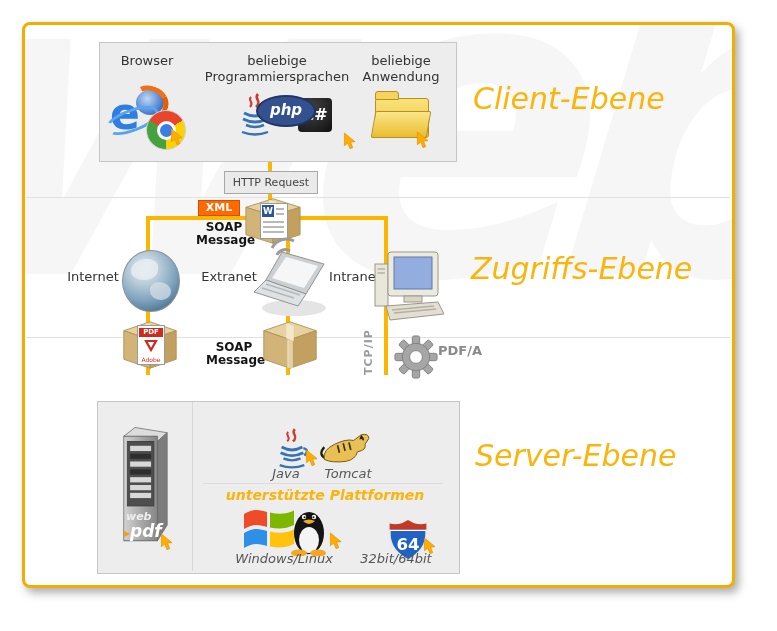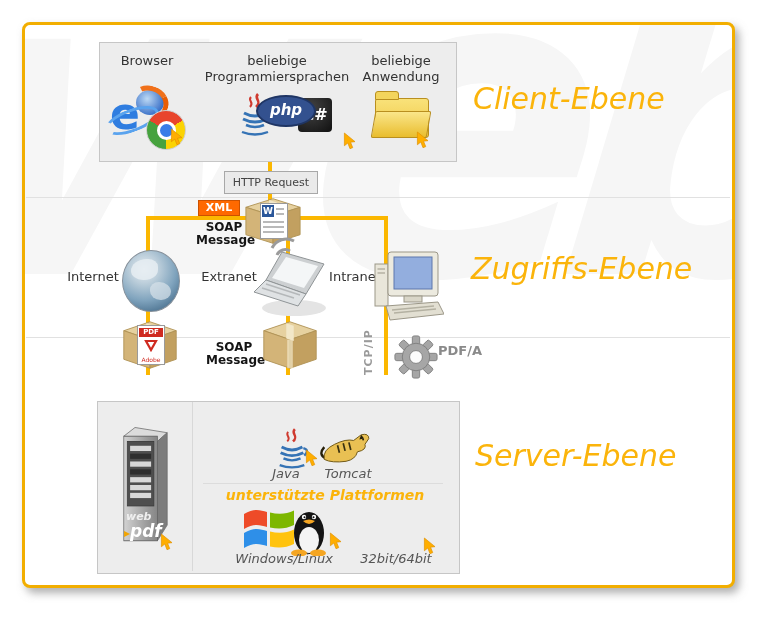--- a/index.html
+++ b/index.html
@@ -350,20 +350,28 @@
       <ellipse cx="30" cy="49" rx="8" ry="3.6" fill="#f5a623"></ellipse>
     </svg>
   </div>
   <div class="cursor" style="left:327px;top:532px;">
     <svg viewBox="0 0 20 22" width="17" height="19">
         <path d="M4 1 L4 16 L8 12.8 L10.6 19.5 L13.8 18.2 L11.2 11.8 L16.5 11.2 Z" fill="#FFAE00" stroke="#E09000" stroke-width="0.8"></path>
       </svg>
   </div>
   <div class="ital" style="left:228px;top:551px;width:112px;">Windows/Linux</div>
 
+  <div class="icon" style="left:386px;top:513px;width:44px;height:49px;">
+    <svg viewBox="0 0 50 56" width="44" height="49">
+      <path d="M25 54 C12 47 4 38 4 24 L4 12 Q15 15 25 8 Q35 15 46 12 L46 24 C46 38 38 47 25 54 Z" fill="#1f64c4" stroke="#e9e9e9" stroke-width="2.5"></path>
+      <path d="M4 12 Q15 15 25 8 Q35 15 46 12 L46 19 L4 19 Z" fill="#c33a24"></path>
+      <line x1="4" y1="19.8" x2="46" y2="19.8" stroke="#fff" stroke-width="1.6"></line>
+      <text x="25" y="42" text-anchor="middle" font-size="19" font-weight="bold" fill="#fff">64</text>
+    </svg>
+  </div>
   <div class="cursor" style="left:421px;top:537px;">
     <svg viewBox="0 0 20 22" width="17" height="19">
         <path d="M4 1 L4 16 L8 12.8 L10.6 19.5 L13.8 18.2 L11.2 11.8 L16.5 11.2 Z" fill="#FFAE00" stroke="#E09000" stroke-width="0.8"></path>
       </svg>
   </div>
   <div class="ital" style="left:350px;top:551px;width:92px;">32bit/64bit</div>
 
   <div class="level-lbl" style="left:473px;top:81px;">Client-Ebene</div>
   <div class="level-lbl" style="left:471px;top:251px;">Zugriffs-Ebene</div>
   <div class="level-lbl" style="left:475px;top:438px;">Server-Ebene</div>

